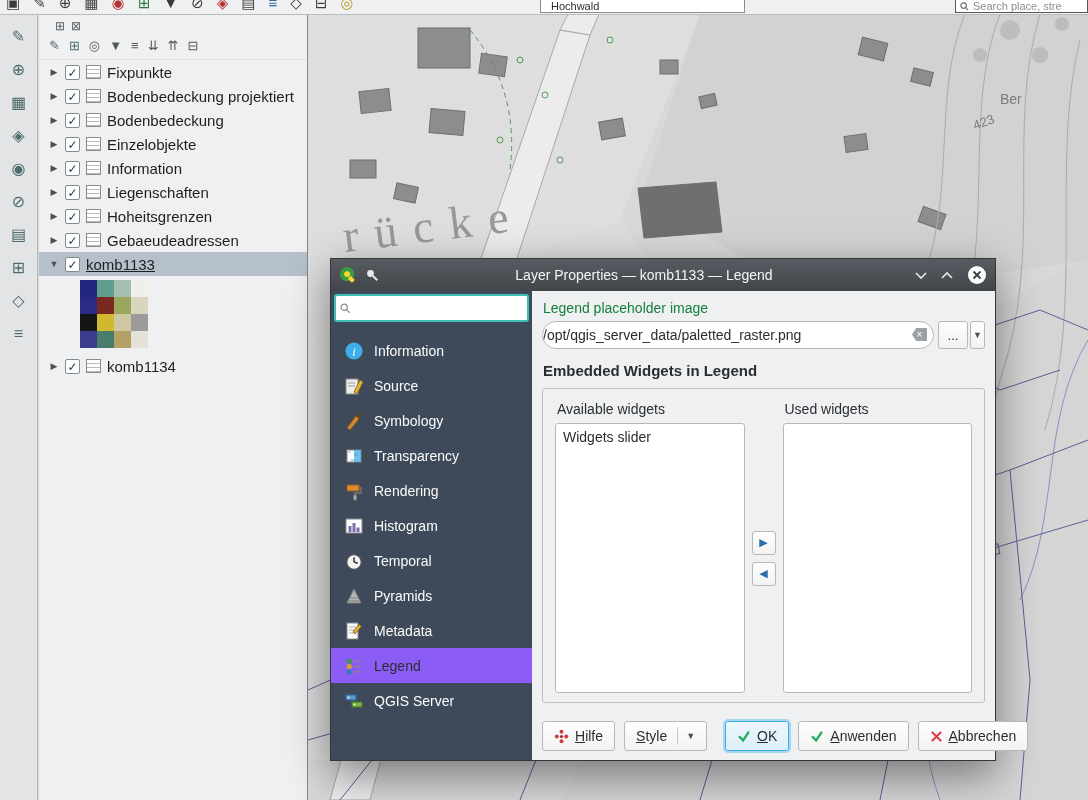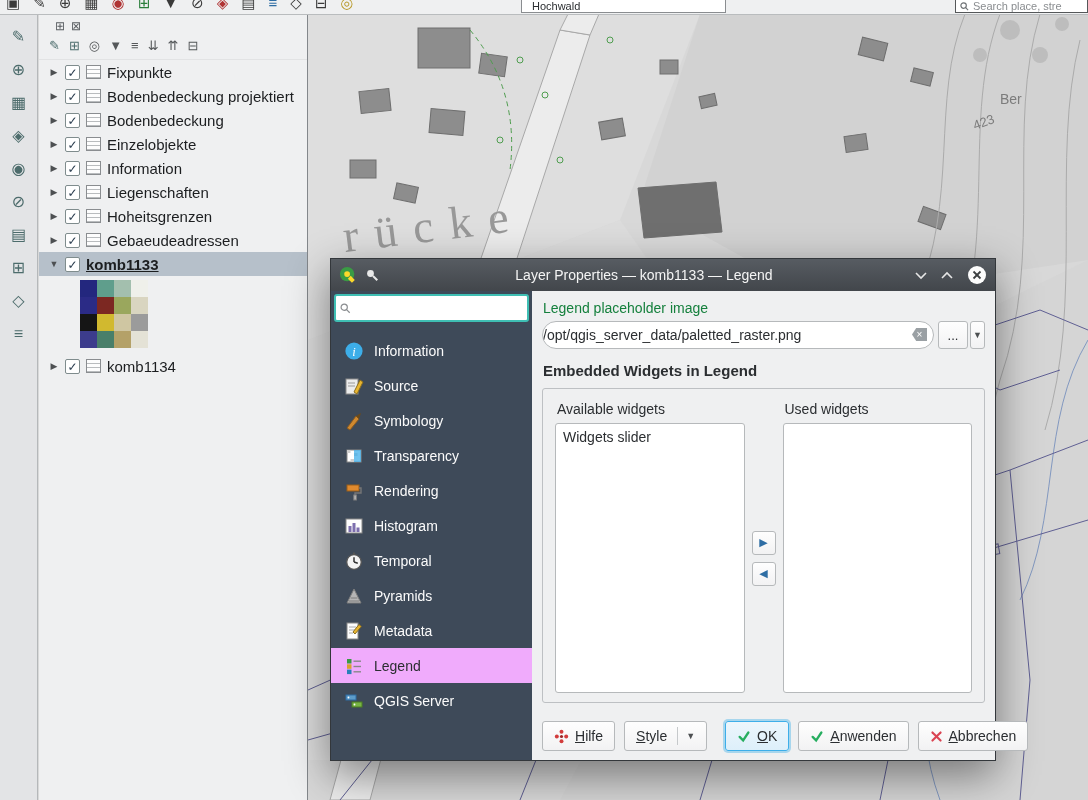--- a/index.html
+++ b/index.html
@@ -9,21 +9,21 @@
   svg{display:block;}
 
   
   #map{position:absolute;left:0;top:0;width:1088px;height:800px;z-index:0;}
 
   
   .top-toolbar{position:absolute;left:0;top:0;width:1088px;height:14px;background:#eff0f1;
     border-bottom:1px solid #b9bcbe;z-index:6;overflow:hidden;}
   .tt-icons{position:absolute;left:6px;top:-7px;display:flex;gap:13px;font-size:15px;color:#3a3a3a;}
   .tt-icons span{line-height:20px;}
-  .tt-combo{position:absolute;left:521px;top:0;width:205px;height:13px;background:#fff;
+  .tt-combo{position:absolute;left:540px;top:0;width:205px;height:13px;background:#fff;
     border:1px solid #8a8d90;border-top:none;font-size:11px;color:#2b2e31;line-height:12px;padding-left:10px;box-sizing:border-box;}
   .tt-search{position:absolute;left:955px;top:0;right:0;height:13px;background:#fff;
     border:1px solid #55585a;border-top:none;font-size:11px;color:#8a8d90;line-height:12px;
     padding-left:4px;display:flex;align-items:center;gap:4px;box-sizing:border-box;}
 
   
   .left-toolbar{position:absolute;left:0;top:14px;width:38px;height:786px;background:#e3e4e6;
     border-right:1px solid #b5b8ba;z-index:5;display:flex;flex-direction:column;align-items:center;
     padding-top:14px;gap:15px;box-sizing:border-box;}
   .left-toolbar span{font-size:16px;color:#4d6c6c;line-height:18px;}
@@ -39,42 +39,42 @@
   .lp-toolbar span{line-height:15px;}
   .tree{font-size:15px;color:#1c1e20;}
   .tree-row{display:flex;align-items:center;height:24px;padding-left:10px;gap:6px;}
   .tree-row .tw{width:10px;font-size:9px;color:#4d5052;text-align:center;}
   .cb{width:15px;height:15px;background:#fff;border:1px solid #7f8c8d;border-radius:2px;
     font-size:12px;line-height:14px;text-align:center;color:#2c3e50;box-sizing:border-box;}
   .lyr-ico{width:15px;height:14px;border:1px solid #8a8d90;background:
     repeating-linear-gradient(#fdfdfd 0 3px,#b9bcbe 3px 4px);box-sizing:border-box;}
   .tree-row .lbl{white-space:nowrap;}
   .tree-row.sel{background:#b6c0ca;}
-  .tree-row.sel .lbl{font-weight:bold;text-decoration:underline;}
+  .tree-row.sel .lbl{font-weight:normal;text-decoration:underline;}
   .palette{margin:4px 0 6px 41px;display:grid;grid-template-columns:repeat(4,17px);}
   .palette .pc{width:17px;height:17px;}
 
   
   .dialog{position:absolute;left:330px;top:258px;width:666px;height:503px;z-index:10;
     box-shadow:0 14px 40px rgba(0,0,0,.45);border:1px solid #33373b;box-sizing:border-box;
     display:flex;flex-direction:column;background:#eff0f1;}
   .titlebar{height:32px;background:linear-gradient(#575c62,#42464b);display:flex;align-items:center;
     padding:0 8px;color:#f4f4f4;font-size:14px;flex:0 0 auto;}
   .titlebar .ticon{margin-right:8px;display:flex;align-items:center;}
   .titlebar .ttl{flex:1;text-align:center;}
   .titlebar .wbtn{margin-left:14px;display:flex;align-items:center;}
   .dlg-body{flex:1;display:flex;min-height:0;}
   .dlg-nav{width:201px;background:#3e4a59;display:flex;flex-direction:column;flex:0 0 auto;}
   .nav-search{margin:3px 3px 11px 3px;height:24px;background:#fff;border:2px solid #3fbfb4;
     border-radius:3px;display:flex;align-items:center;padding:0 4px;gap:4px;}
   .nav-search input{border:none;outline:none;flex:1;min-width:0;font-size:13px;background:transparent;
     font-family:"Liberation Sans",sans-serif;}
   .nav-item{height:35px;display:flex;align-items:center;gap:10px;padding-left:13px;
     color:#fbfbfb;font-size:14px;cursor:default;}
-  .nav-item.active{background:#f0abfc;color:#2b2e31;}
+  .nav-item.active{background:#8b5cf6;color:#2b2e31;}
   .nico{width:20px;height:20px;display:flex;align-items:center;justify-content:center;}
   .dlg-content{flex:1;background:#eff0f1;position:relative;padding:7px 10px;box-sizing:border-box;min-width:0;}
   .ph-label{font-size:14px;color:#15803d;margin:2px 0 5px 1px;}
   .path-row{display:flex;height:28px;gap:4px;}
   .path-wrap{flex:1;position:relative;}
   .path-wrap input{width:100%;height:28px;box-sizing:border-box;border:1px solid #b6b9bb;border-radius:14px;
     background:#fff;font-size:14px;color:#2b2e31;padding:0 26px 0 0;font-family:"Liberation Sans",sans-serif;}
   .clear-ico{position:absolute;right:7px;top:7px;width:15px;height:13px;background:#9aa0a4;color:#fff;
     font-size:10px;line-height:13px;text-align:center;
     clip-path:polygon(28% 0,100% 0,100% 100%,28% 100%,0 50%);}

